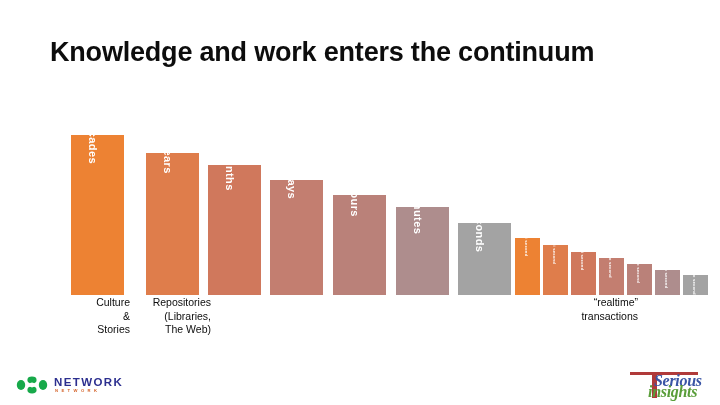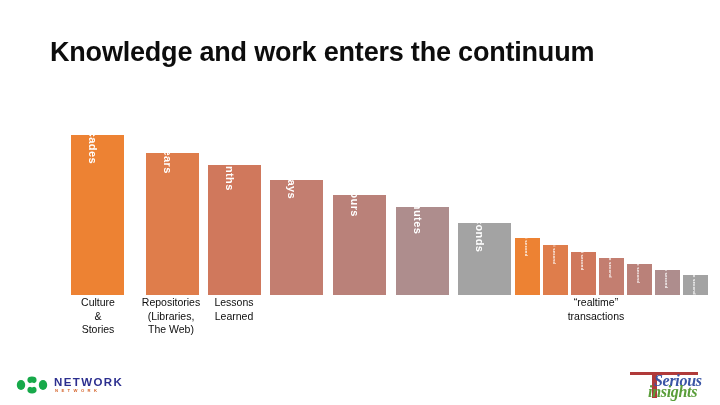--- a/index.html
+++ b/index.html
@@ -67,21 +67,21 @@
   #category-labels {
     position: absolute;
     left: 0;
     top: 296px;
     width: 720px;
     height: 60px;
   }
   .cat-label {
     position: absolute;
     top: 0;
-    text-align: center;
+    text-align: right;
     font-size: 10.5px;
     line-height: 13.5px;
     color: #0d0d0d;
   }
 
   
   #hivemind-logo {
     position: absolute;
     left: 16px;
     top: 374px;
@@ -212,21 +212,20 @@
       <span class="bar-label">pico second</span>
     </div>
     <div class="bar small" style="left: 683px; width: 25px; height: 20px; background: rgb(163, 163, 163);">
       <span class="bar-label">femto second</span>
     </div>
   </div>
 
 <div id="category-labels">
     <div class="cat-label" style="left: 66px; width: 64px;">Culture<br>&amp;<br>Stories</div>
     <div class="cat-label" style="left: 131px; width: 80px;">Repositories<br>(Libraries,<br>The Web)</div>
-    <div class="cat-label" style="left: 203px; width: 62px;">Lessons<br>Learned</div>
     <div class="cat-label" style="left: 554px; width: 84px;">“realtime”<br>transactions</div>
   </div>
 
 <div id="hivemind-logo">
   <svg id="hivemind-mark" viewBox="0 0 34 18">
     <ellipse cx="5" cy="9" rx="4.2" ry="5" fill="#17a94a"></ellipse>
     <ellipse cx="16" cy="4" rx="4.6" ry="3.4" fill="#17a94a"></ellipse>
     <ellipse cx="16" cy="14" rx="4.6" ry="3.4" fill="#17a94a"></ellipse>
     <ellipse cx="27" cy="9" rx="4.2" ry="5" fill="#17a94a"></ellipse>
     <circle cx="16" cy="9" r="2.4" fill="#ffffff"></circle>

